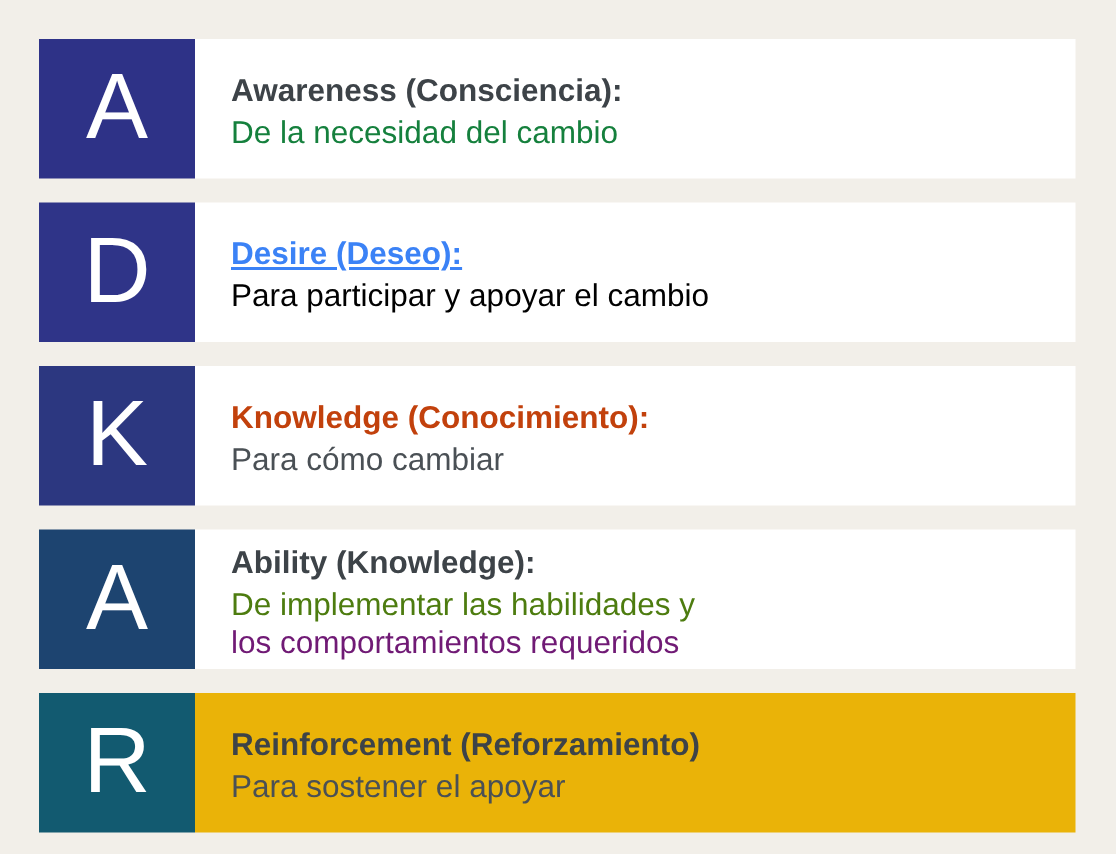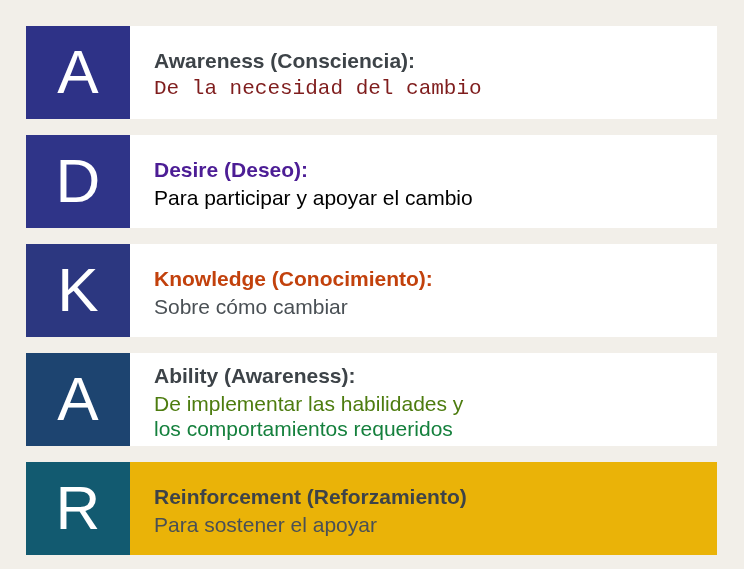--- a/index.html
+++ b/index.html
@@ -95,55 +95,55 @@
 <body style="background: rgb(242, 239, 233);">
 
 <div id="adkar-diagram">
 
   <div class="adkar-row">
     <div class="letter-tile" style="background: rgb(46, 50, 135);">
       <span class="tile-letter" style="color: rgb(255, 255, 255);">A</span>
     </div>
     <div class="row-body" style="background: rgb(255, 255, 255);">
       <div class="row-title" style="color: rgb(61, 67, 72);">Awareness (Consciencia):</div>
-      <div class="row-desc" style="color: #7f1d1d; font-family: Liberation Mono, monospace;">De la necesidad del cambio</div>
+      <div class="row-desc" style="color: #15803d;">De la necesidad del cambio</div>
 
     </div>
   </div>
 
   <div class="adkar-row">
     <div class="letter-tile" style="background: rgb(47, 52, 136);">
       <span class="tile-letter" style="color: rgb(255, 255, 255);">D</span>
     </div>
     <div class="row-body" style="background: rgb(255, 255, 255);">
-      <div class="row-title" style="color: #4c1d95;">Desire (Deseo):</div>
+      <div class="row-title" style="color: #3b82f6; text-decoration: underline;">Desire (Deseo):</div>
       <div class="row-desc" style="color: #000000;">Para participar y apoyar el cambio</div>
 
     </div>
   </div>
 
   <div class="adkar-row">
     <div class="letter-tile" style="background: rgb(44, 55, 128);">
       <span class="tile-letter" style="color: rgb(255, 255, 255);">K</span>
     </div>
     <div class="row-body" style="background: rgb(255, 255, 255);">
       <div class="row-title" style="color: #c2410c;">Knowledge (Conocimiento):</div>
-      <div class="row-desc" style="color: rgb(74, 80, 85);">Sobre cómo cambiar</div>
+      <div class="row-desc" style="color: rgb(74, 80, 85);">Para cómo cambiar</div>
 
     </div>
   </div>
 
   <div class="adkar-row tall">
     <div class="letter-tile" style="background: rgb(29, 68, 112);">
       <span class="tile-letter" style="color: rgb(255, 255, 255);">A</span>
     </div>
     <div class="row-body" style="background: rgb(255, 255, 255);">
-      <div class="row-title" style="color: rgb(61, 67, 72);">Ability (Awareness):</div>
+      <div class="row-title" style="color: rgb(61, 67, 72);">Ability (Knowledge):</div>
       <div class="row-desc" style="color: #4d7c0f;">De implementar las habilidades y</div>
-      <div class="row-desc second" style="color: #15803d; display: block;">los comportamientos requeridos</div>
+      <div class="row-desc second" style="color: #701a75; display: block;">los comportamientos requeridos</div>
     </div>
   </div>
 
   <div class="adkar-row">
     <div class="letter-tile" style="background: rgb(18, 90, 112);">
       <span class="tile-letter" style="color: rgb(255, 255, 255);">R</span>
     </div>
     <div class="row-body" style="background: #eab308;">
       <div class="row-title" style="color: rgb(61, 67, 72);">Reinforcement (Reforzamiento)</div>
       <div class="row-desc" style="color: rgb(74, 80, 85);">Para sostener el apoyar</div>

